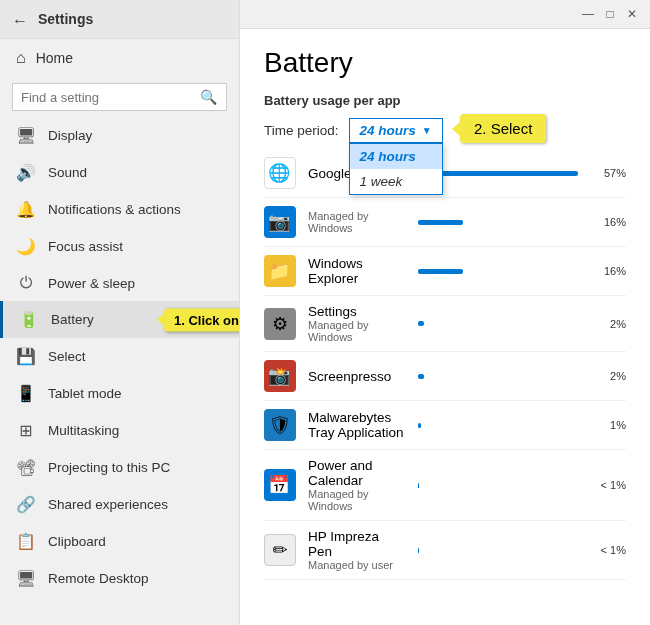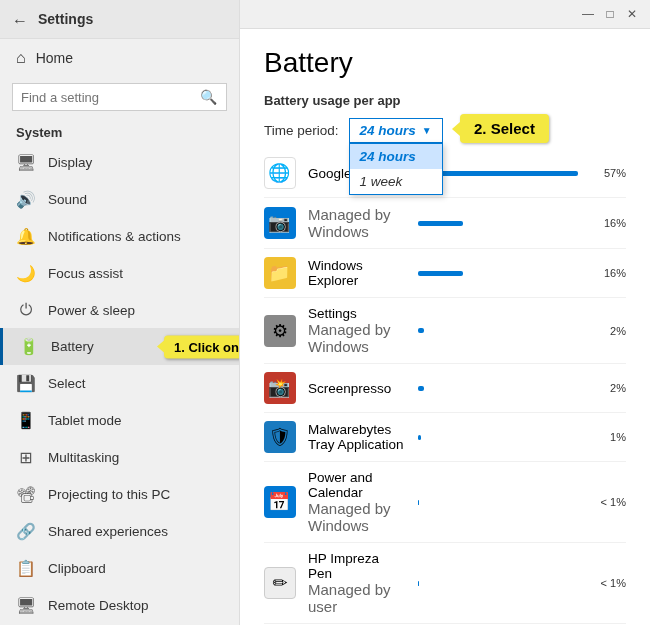--- a/index.html
+++ b/index.html
@@ -197,21 +197,21 @@
       font-weight: 600;
     }
 
     
     .select-callout {
       position: absolute;
       left: 220px;
       top: -4px;
       background: #f4e842;
       color: #000;
-      font-weight: 700;
+      font-weight: 400;
       font-size: 15px;
       padding: 6px 14px;
       border-radius: 4px;
       white-space: nowrap;
       box-shadow: 1px 1px 3px rgba(0,0,0,0.3);
     }
     .select-callout::before {
       content: '';
       position: absolute;
       left: -8px;
@@ -240,21 +240,21 @@
       border-radius: 4px;
       margin-right: 12px;
       display: flex;
       align-items: center;
       justify-content: center;
       font-size: 18px;
       flex-shrink: 0;
     }
     .app-info { flex: 1; min-width: 0; }
     .app-name { font-size: 13.5px; color: #000; font-weight: 500; }
-    .app-sub { font-size: 15px; color: #666; }
+    .app-sub { font-size: 11px; color: #666; }
     .app-bar-wrap { width: 160px; margin: 0 12px; }
     .app-bar {
       height: 5px;
       background: #0078d4;
       border-radius: 2px;
     }
     .app-pct {
       font-size: 11px;
       color: #333;
       min-width: 36px;
@@ -276,21 +276,20 @@
   <div class="sidebar-home">
     <span class="home-icon">⌂</span>
     <span>Home</span>
   </div>
 
   <div class="search-box">
     <input type="text" placeholder="Find a setting" style="">
     <span class="search-icon-span">🔍</span>
   </div>
 
-  <div class="section-label">System</div>
 
   <div id="nav-list" style="overflow-y:auto; flex:1;">
   <div class="nav-item" style="position: relative;">
         <span class="nav-icon">🖥</span>
         <span>Display</span>
       </div>
       <div class="nav-item" style="position: relative;">
         <span class="nav-icon">🔊</span>
         <span>Sound</span>
       </div>

